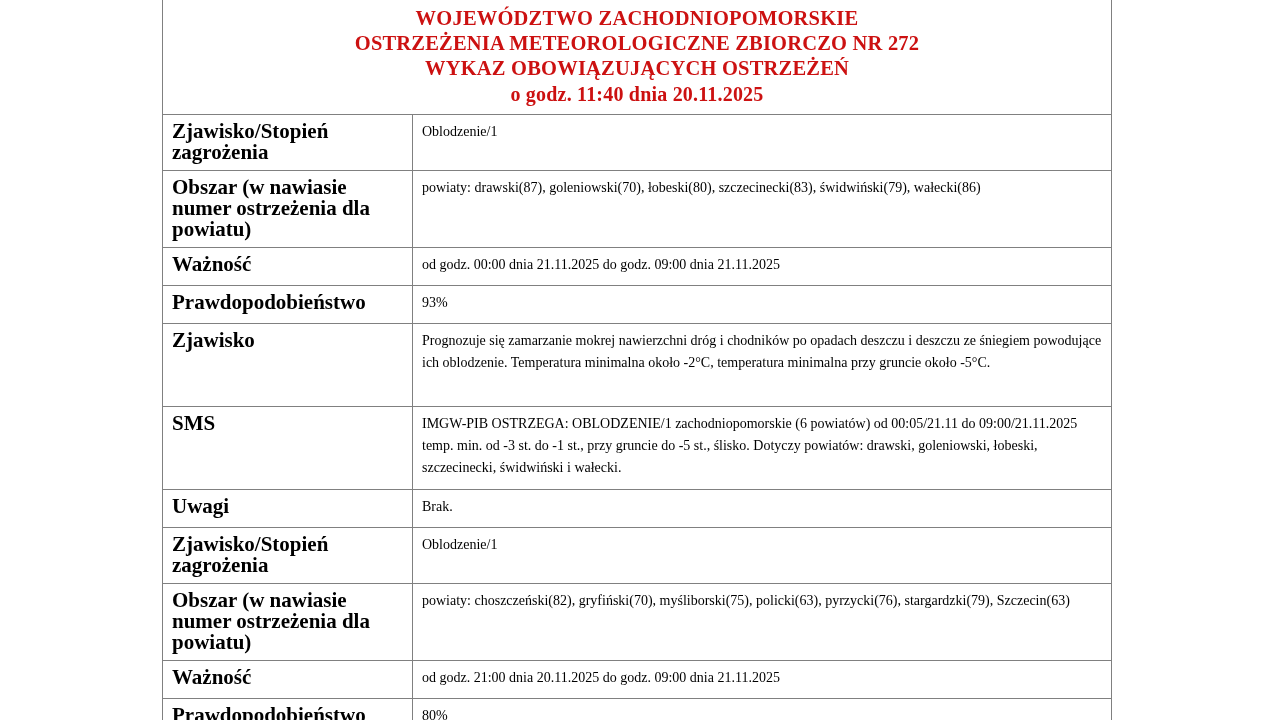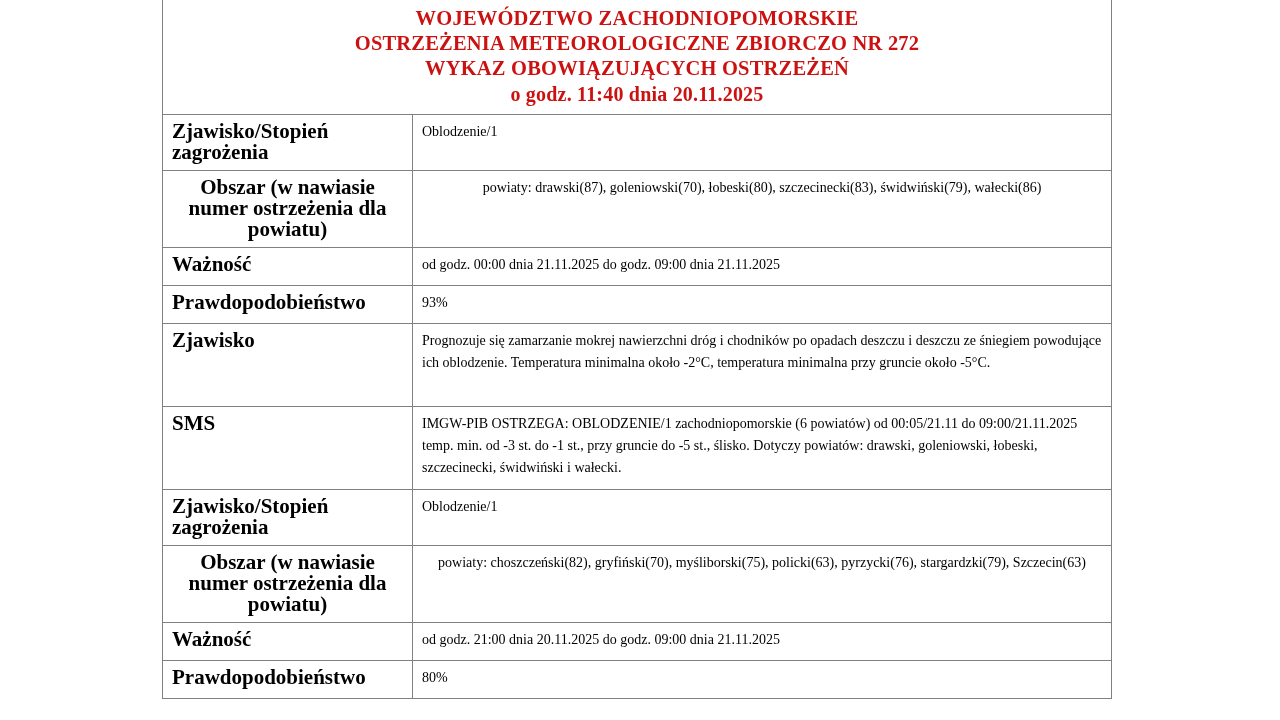--- a/index.html
+++ b/index.html
@@ -77,21 +77,21 @@
 
   
   tr.highlight td {
     background: #ffff00;
     border-top-color: #6b6b00;
     border-bottom-color: #6b6b00;
   }
 
   
   .h-single   { height: 24px; }
-  .h-double   { height: 47px; text-align: center; }
+  .h-double   { height: 47px; }
   .h-triple   { height: 69px; }
 </style>
 </head>
 <body>
 
 <div id="page">
 
   <table id="warning-table">
     <colgroup>
       <col class="label-col">
@@ -156,20 +156,28 @@
       <tr>
         <td class="h-triple">
           <span class="row-label">SMS</span>
         </td>
         <td class="h-triple">
           <span class="row-value">IMGW-PIB OSTRZEGA: OBLODZENIE/1 zachodniopomorskie (6 powiatów) od 00:05/21.11 do 09:00/21.11.2025 temp. min. od -3 st. do -1 st., przy gruncie do -5 st., ślisko.  Dotyczy powiatów: drawski, goleniowski, łobeski, szczecinecki, świdwiński  i wałecki.</span>
         </td>
       </tr>
 
 
+      <tr>
+        <td class="h-single">
+          <span class="row-label">Uwagi</span>
+        </td>
+        <td class="h-single">
+          <span class="row-value">Brak.</span>
+        </td>
+      </tr>
 
       <tr class="highlight">
         <td class="h-single">
           <span class="row-label">Zjawisko/Stopień zagrożenia</span>
         </td>
         <td class="h-single">
           <span class="row-value">Oblodzenie/1</span>
         </td>
       </tr>
 

